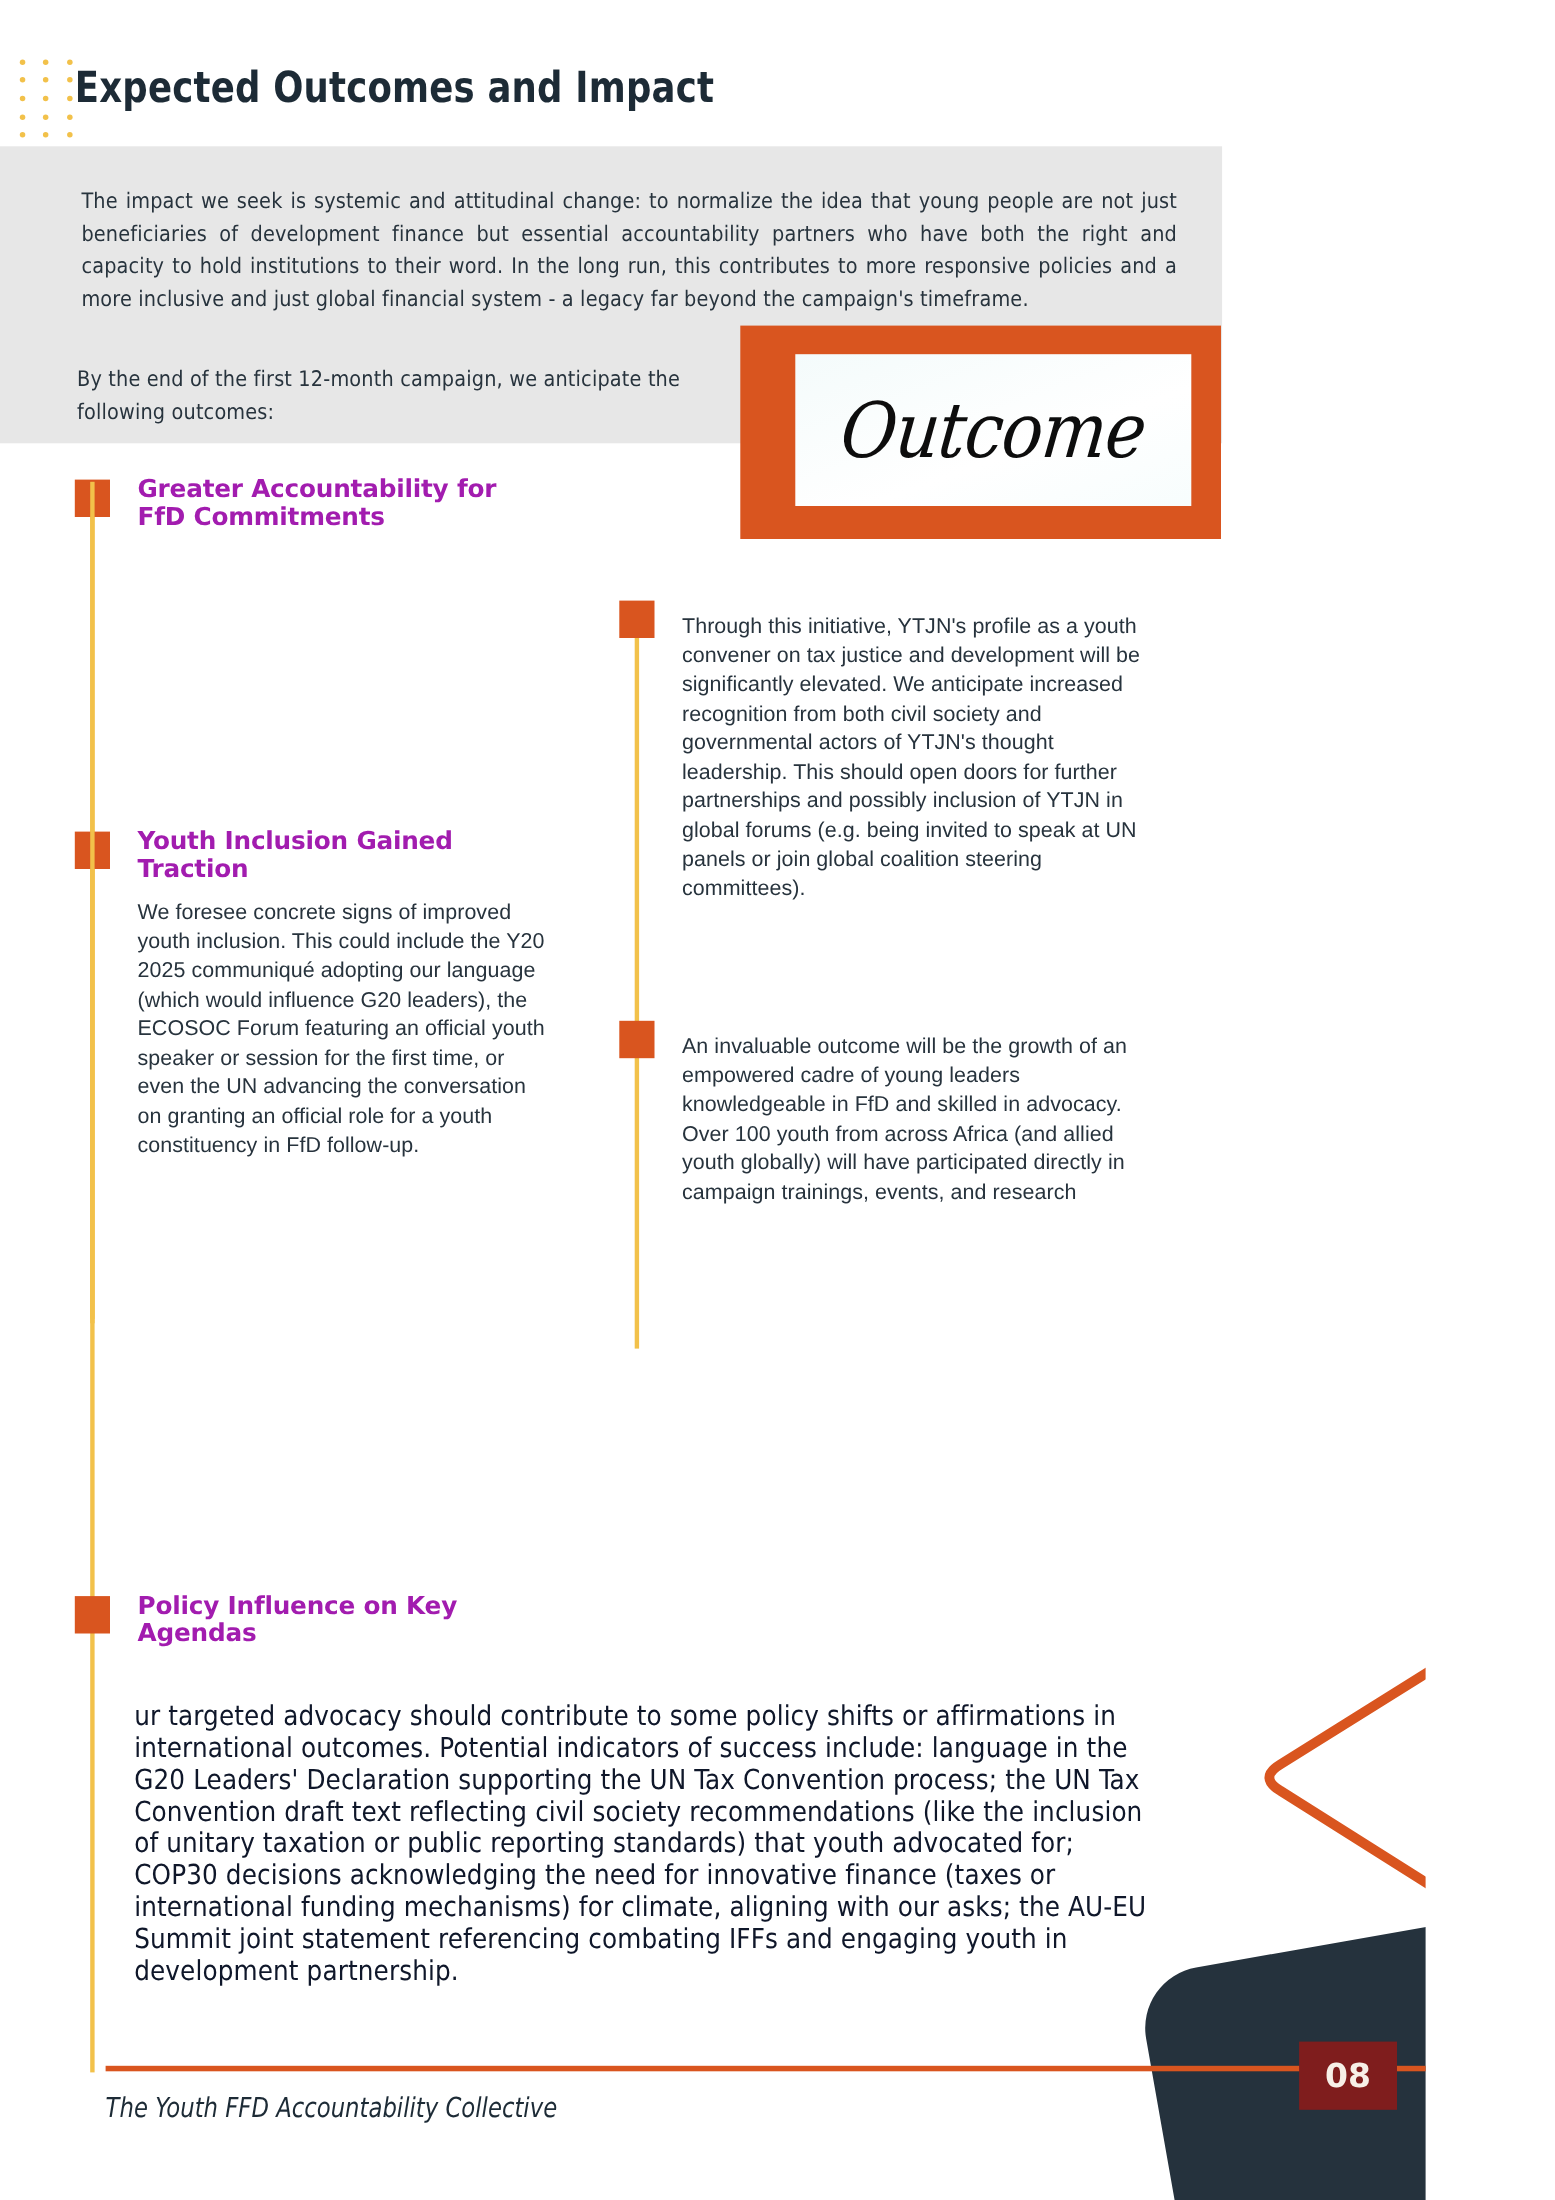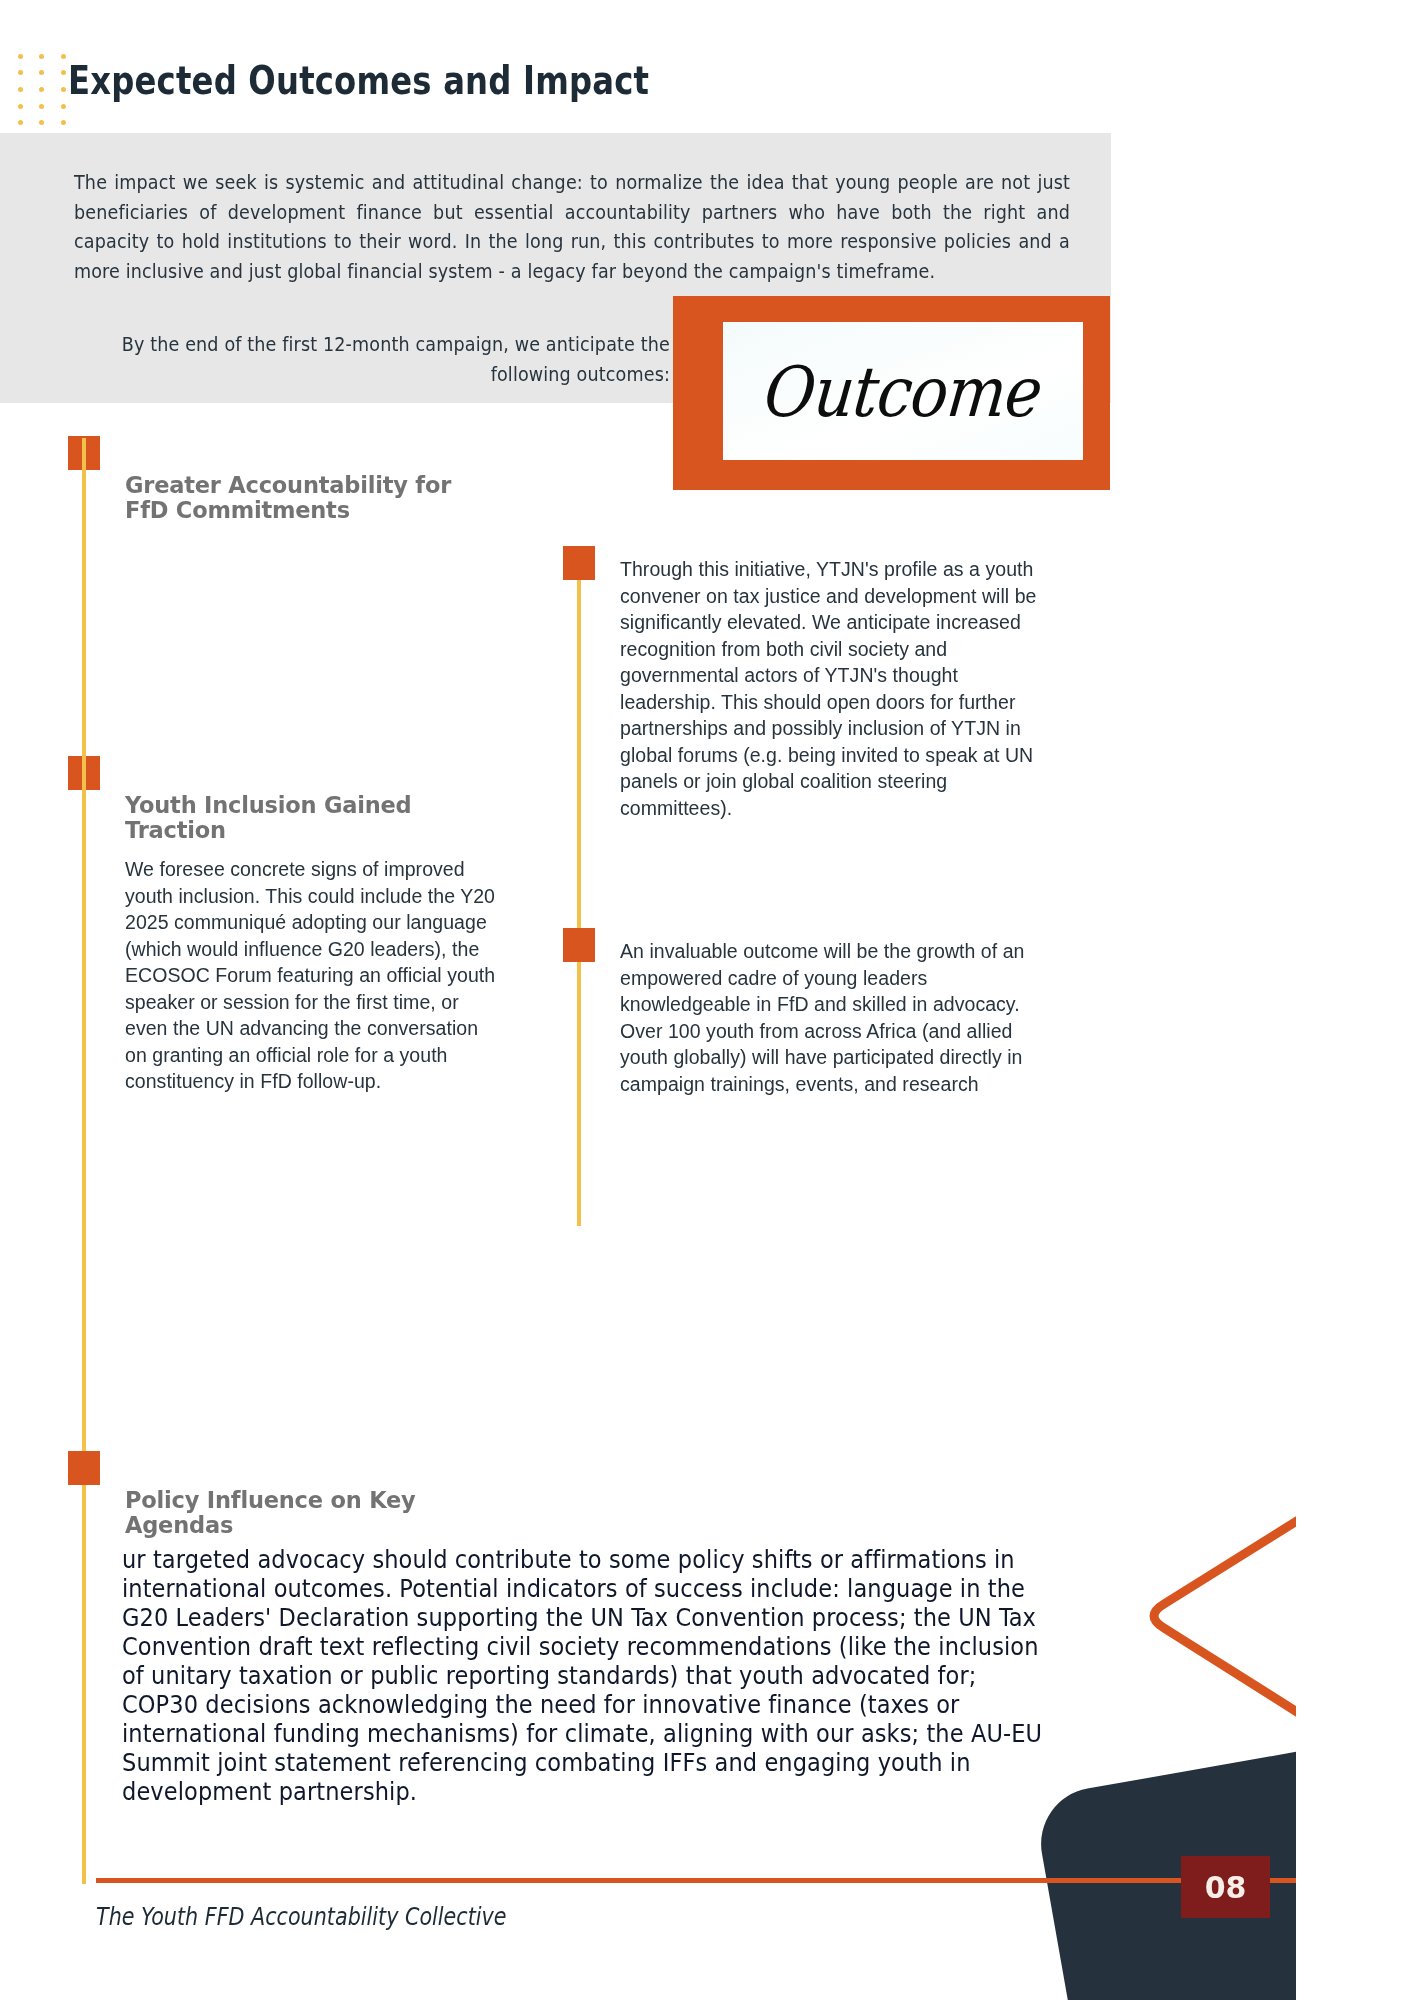--- a/index.html
+++ b/index.html
@@ -79,21 +79,20 @@
   .intro-text2 {
     position: absolute;
     left: 70px;
     top: 330px;
     width: 600px;
     font-size: 19.5px;
     line-height: 29.5px;
     color: #27333d;
     font-family: "DejaVu Sans Condensed", "Liberation Sans Narrow", "Liberation Sans", sans-serif;
     letter-spacing: 0.15px;
-    text-align: right;
   }
 
   
   .outcome-frame {
     position: absolute;
     left: 673px;
     top: 296px;
     width: 437px;
     height: 194px;
     background: #d9551f;
@@ -135,24 +134,23 @@
     position: absolute;
     left: 14px;
     top: 0;
     width: 4px;
     background: #f2c14a;
   }
   .block .btitle {
     font-size: 22.5px;
     font-weight: 700;
     line-height: 25px;
-    color: #737373;
+    color: #a21caf;
     font-family: "DejaVu Sans", "Liberation Sans", sans-serif;
     letter-spacing: -0.2px;
-    margin-top: 40px;
   }
   .block .bbody {
     margin-top: 13px;
     font-size: 19.5px;
     line-height: 26.5px;
     color: #27333d;
     font-family: "Liberation Sans", sans-serif;
     letter-spacing: 0.05px;
   }
   .block .btextwrap {

